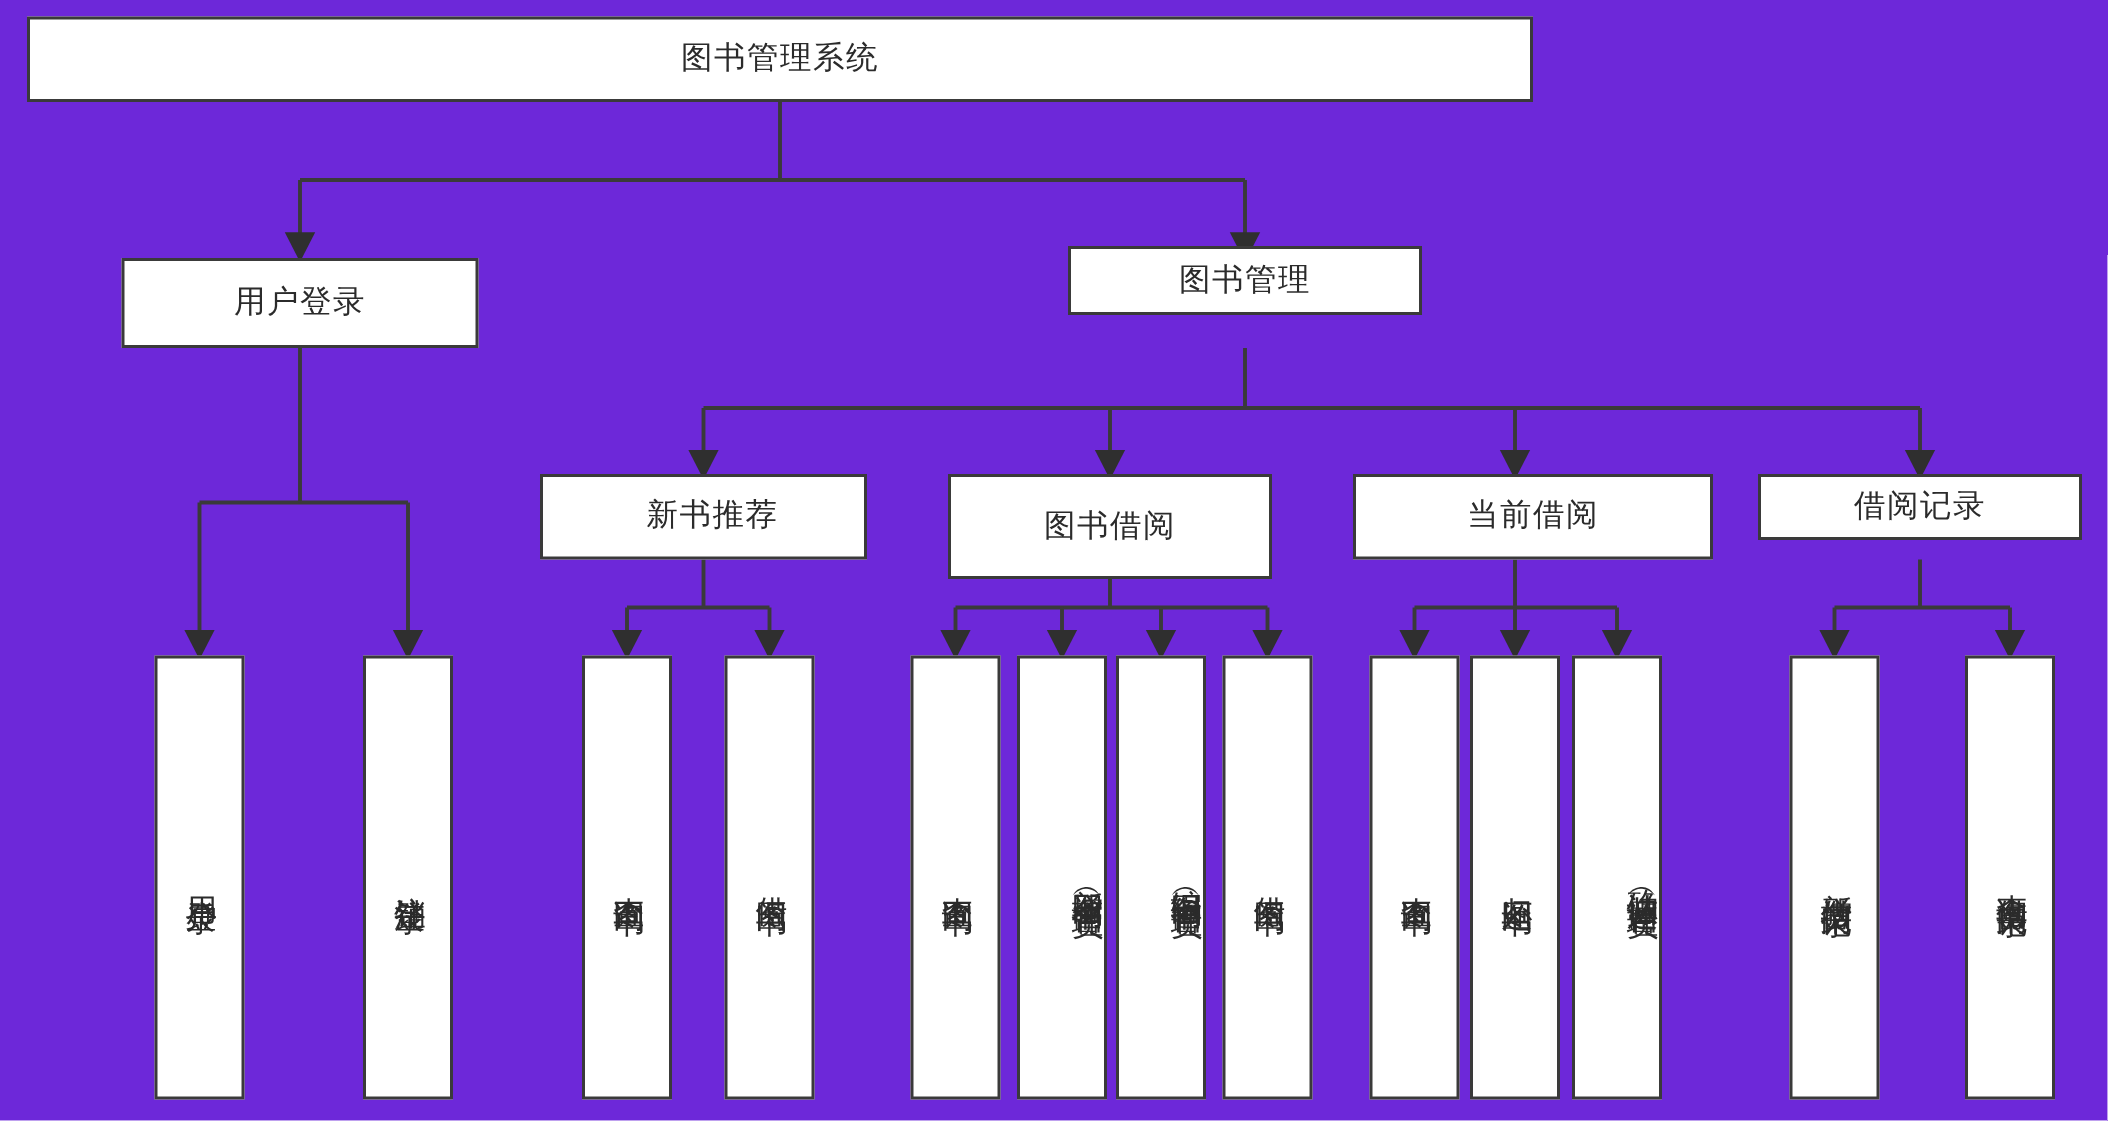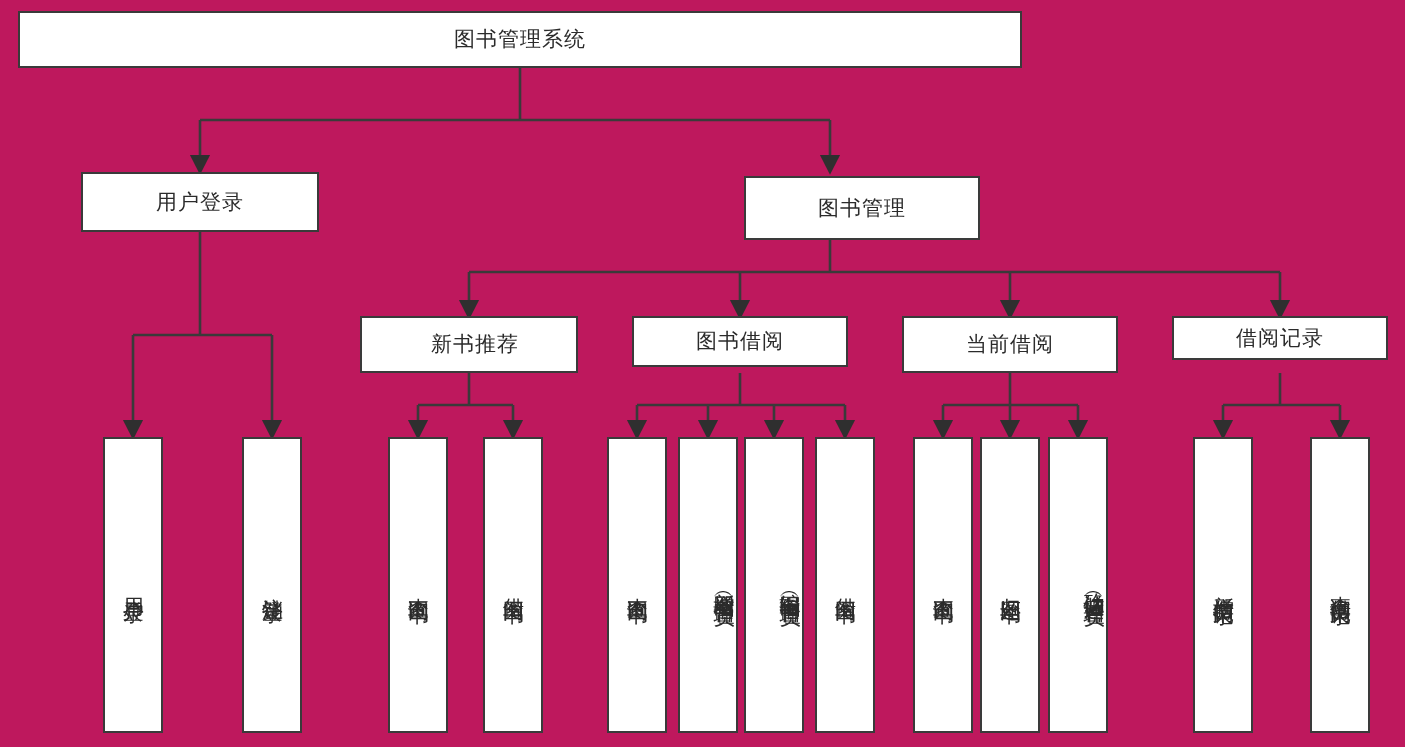--- a/index.html
+++ b/index.html
@@ -7,21 +7,21 @@
     padding: 0;
     background: #ffffff;
   }
   body {
     font-family: "Liberation Sans", "DejaVu Sans", sans-serif;
   }
   #canvas {
     position: relative;
     width: 1405px;
     height: 747px;
-    background: #be185d;
+    background: #6d28d9;
     overflow: hidden;
   }
   #wires {
     position: absolute;
     left: 0;
     top: 0;
     width: 1405px;
     height: 747px;
     pointer-events: none;
   }
@@ -118,25 +118,25 @@
       <path d="M1280,373 L1280,405"></path>
       <path d="M1223,405 L1340,405"></path>
       <path d="M1223,405 L1223,423" marker-end="url(#arrowhead)"></path>
       <path d="M1340,405 L1340,423" marker-end="url(#arrowhead)"></path>
     </g>
   </svg>
 
   <div class="node horiz" style="left:18px; top:11px; width:1004px; height:57px;">图书管理系统</div>
 
   <div class="node horiz" style="left:81px; top:172px; width:238px; height:60px;">用户登录</div>
-  <div class="node horiz" style="left:712px; top:176px; width:236px; height:64px;margin-left:32px;">图书管理</div>
+  <div class="node horiz" style="left:712px; top:164px; width:236px; height:46px;">图书管理</div>
 
   <div class="node horiz" style="left:360px; top:316px; width:218px; height:57px;padding-left:12px;">新书推荐</div>
-  <div class="node horiz" style="left:632px; top:316px; width:216px; height:51px;">图书借阅</div>
-  <div class="node horiz" style="left:902px; top:316px; width:216px; height:57px;">当前借阅</div>
+  <div class="node horiz" style="left:632px; top:316px; width:216px; height:70px;">图书借阅</div>
+  <div class="node horiz" style="left:902px; top:316px; width:240px; height:57px;">当前借阅</div>
   <div class="node horiz" style="left:1172px; top:316px; width:216px; height:44px;">借阅记录</div>
 
   <div class="node vert short" style="left:103px; top:437px; width:60px; height:296px;">用户登录</div>
   <div class="node vert short" style="left:242px; top:437px; width:60px; height:296px;">注销登录</div>
 
   <div class="node vert short" style="left:388px; top:437px; width:60px; height:296px;">查询图书</div>
   <div class="node vert short" style="left:483px; top:437px; width:60px; height:296px;">借阅图书</div>
 
   <div class="node vert short" style="left:607px; top:437px; width:60px; height:296px;">查询图书</div>
   <div class="node vert long" style="left:678px; top:437px; width:60px; height:296px;">新增图书（管理员）</div>

